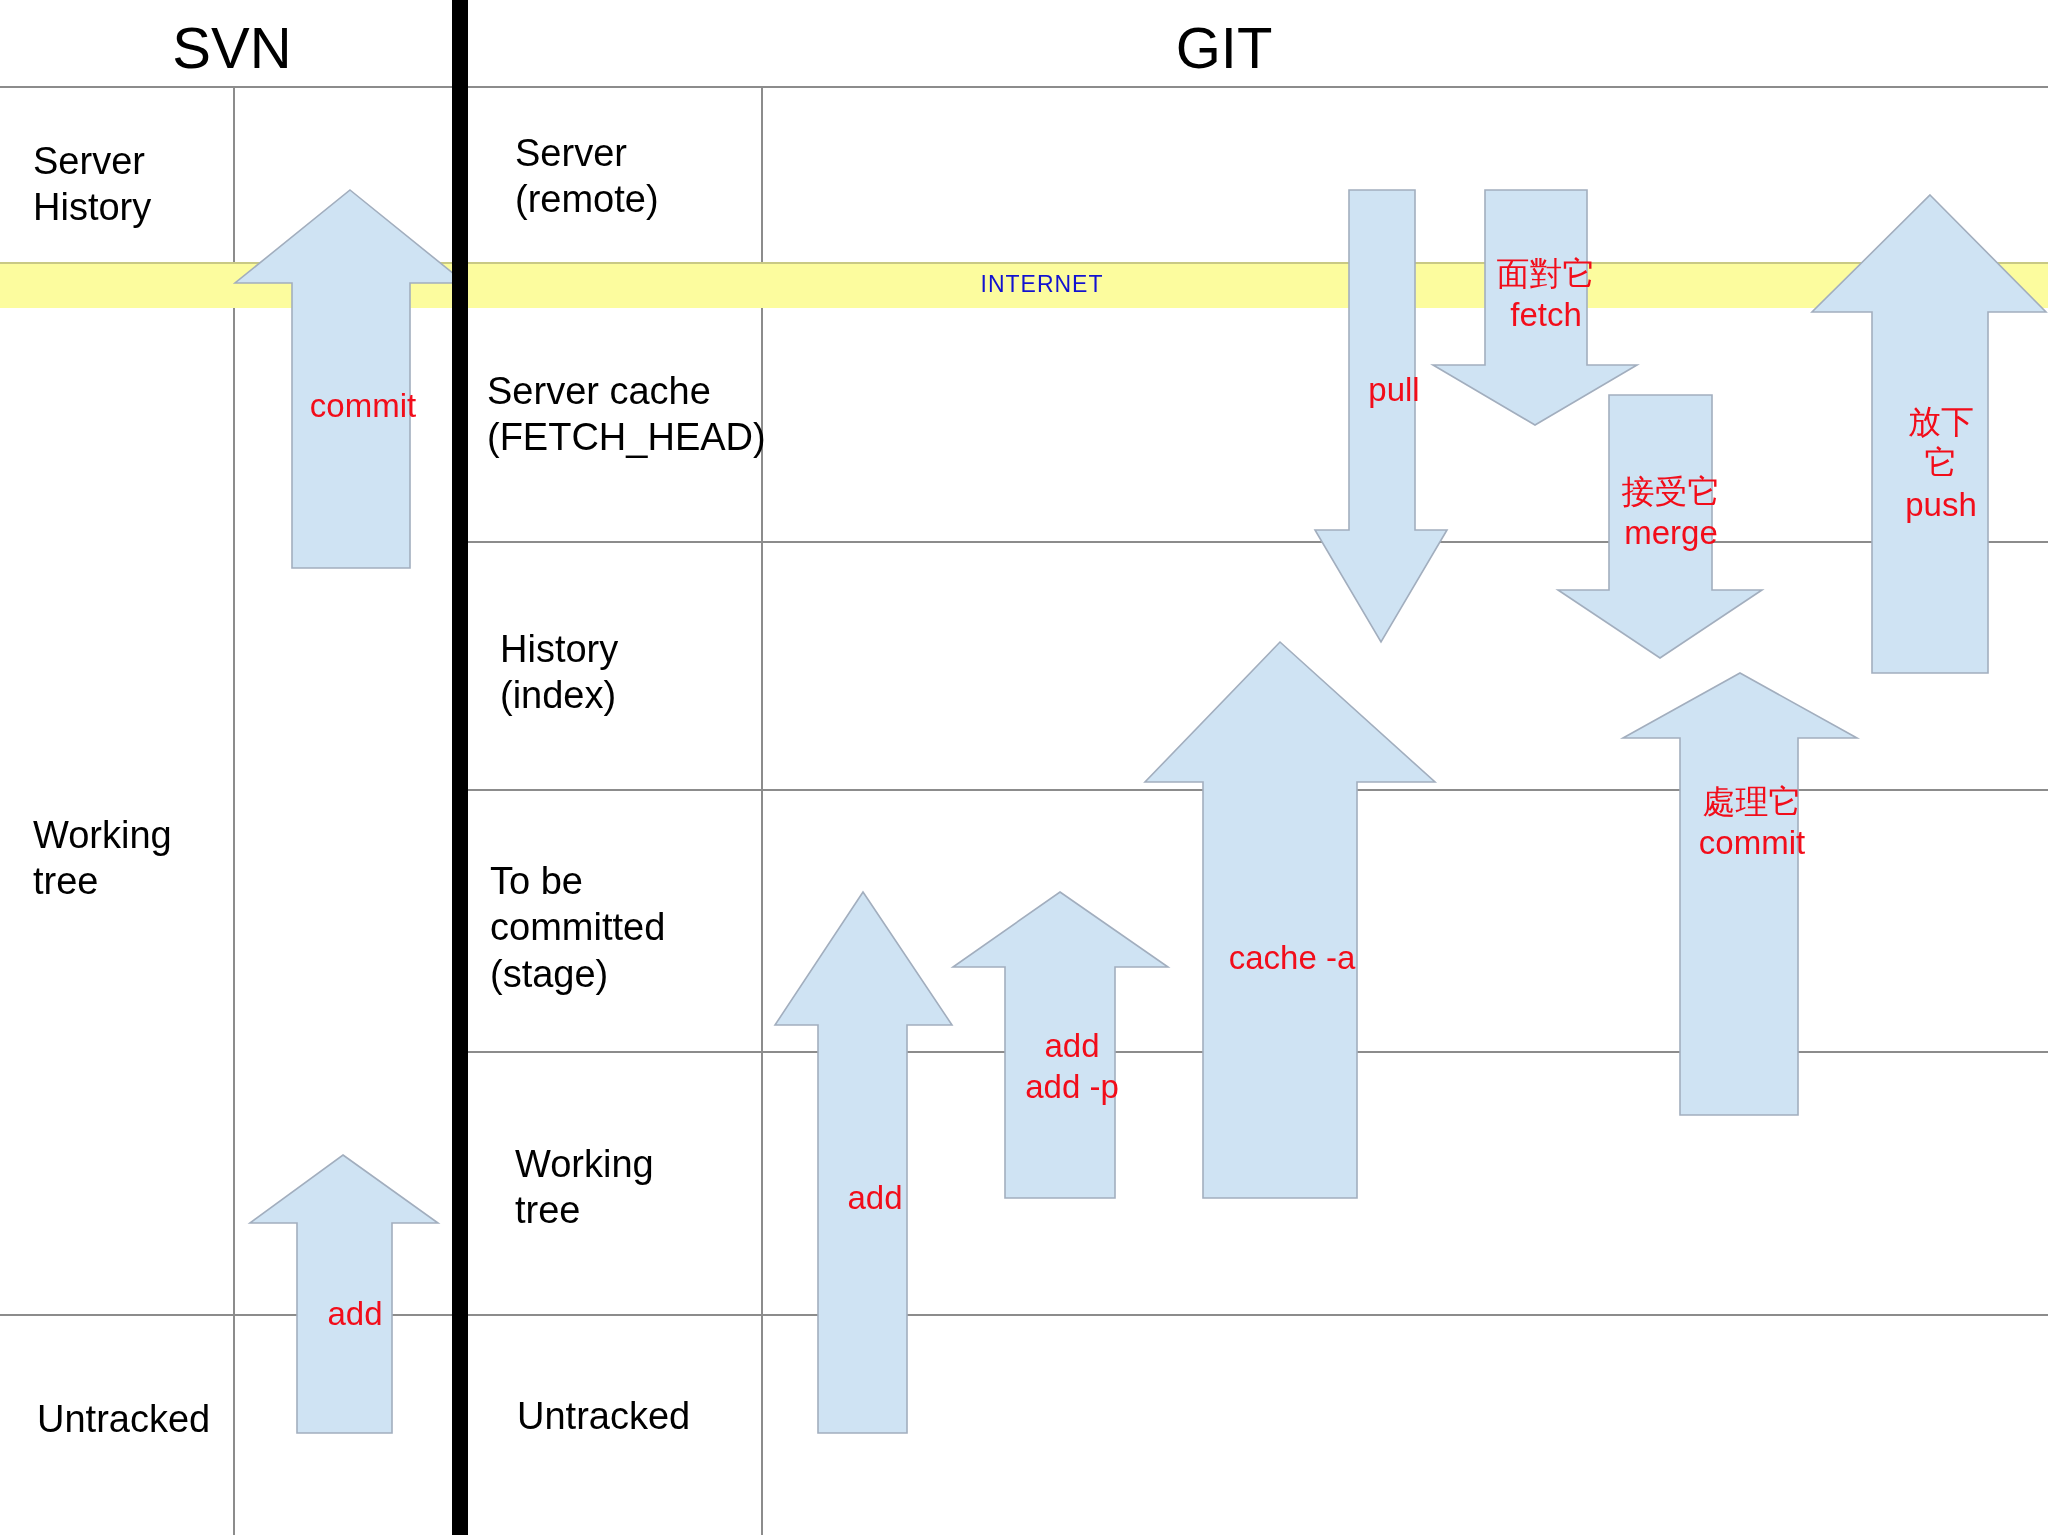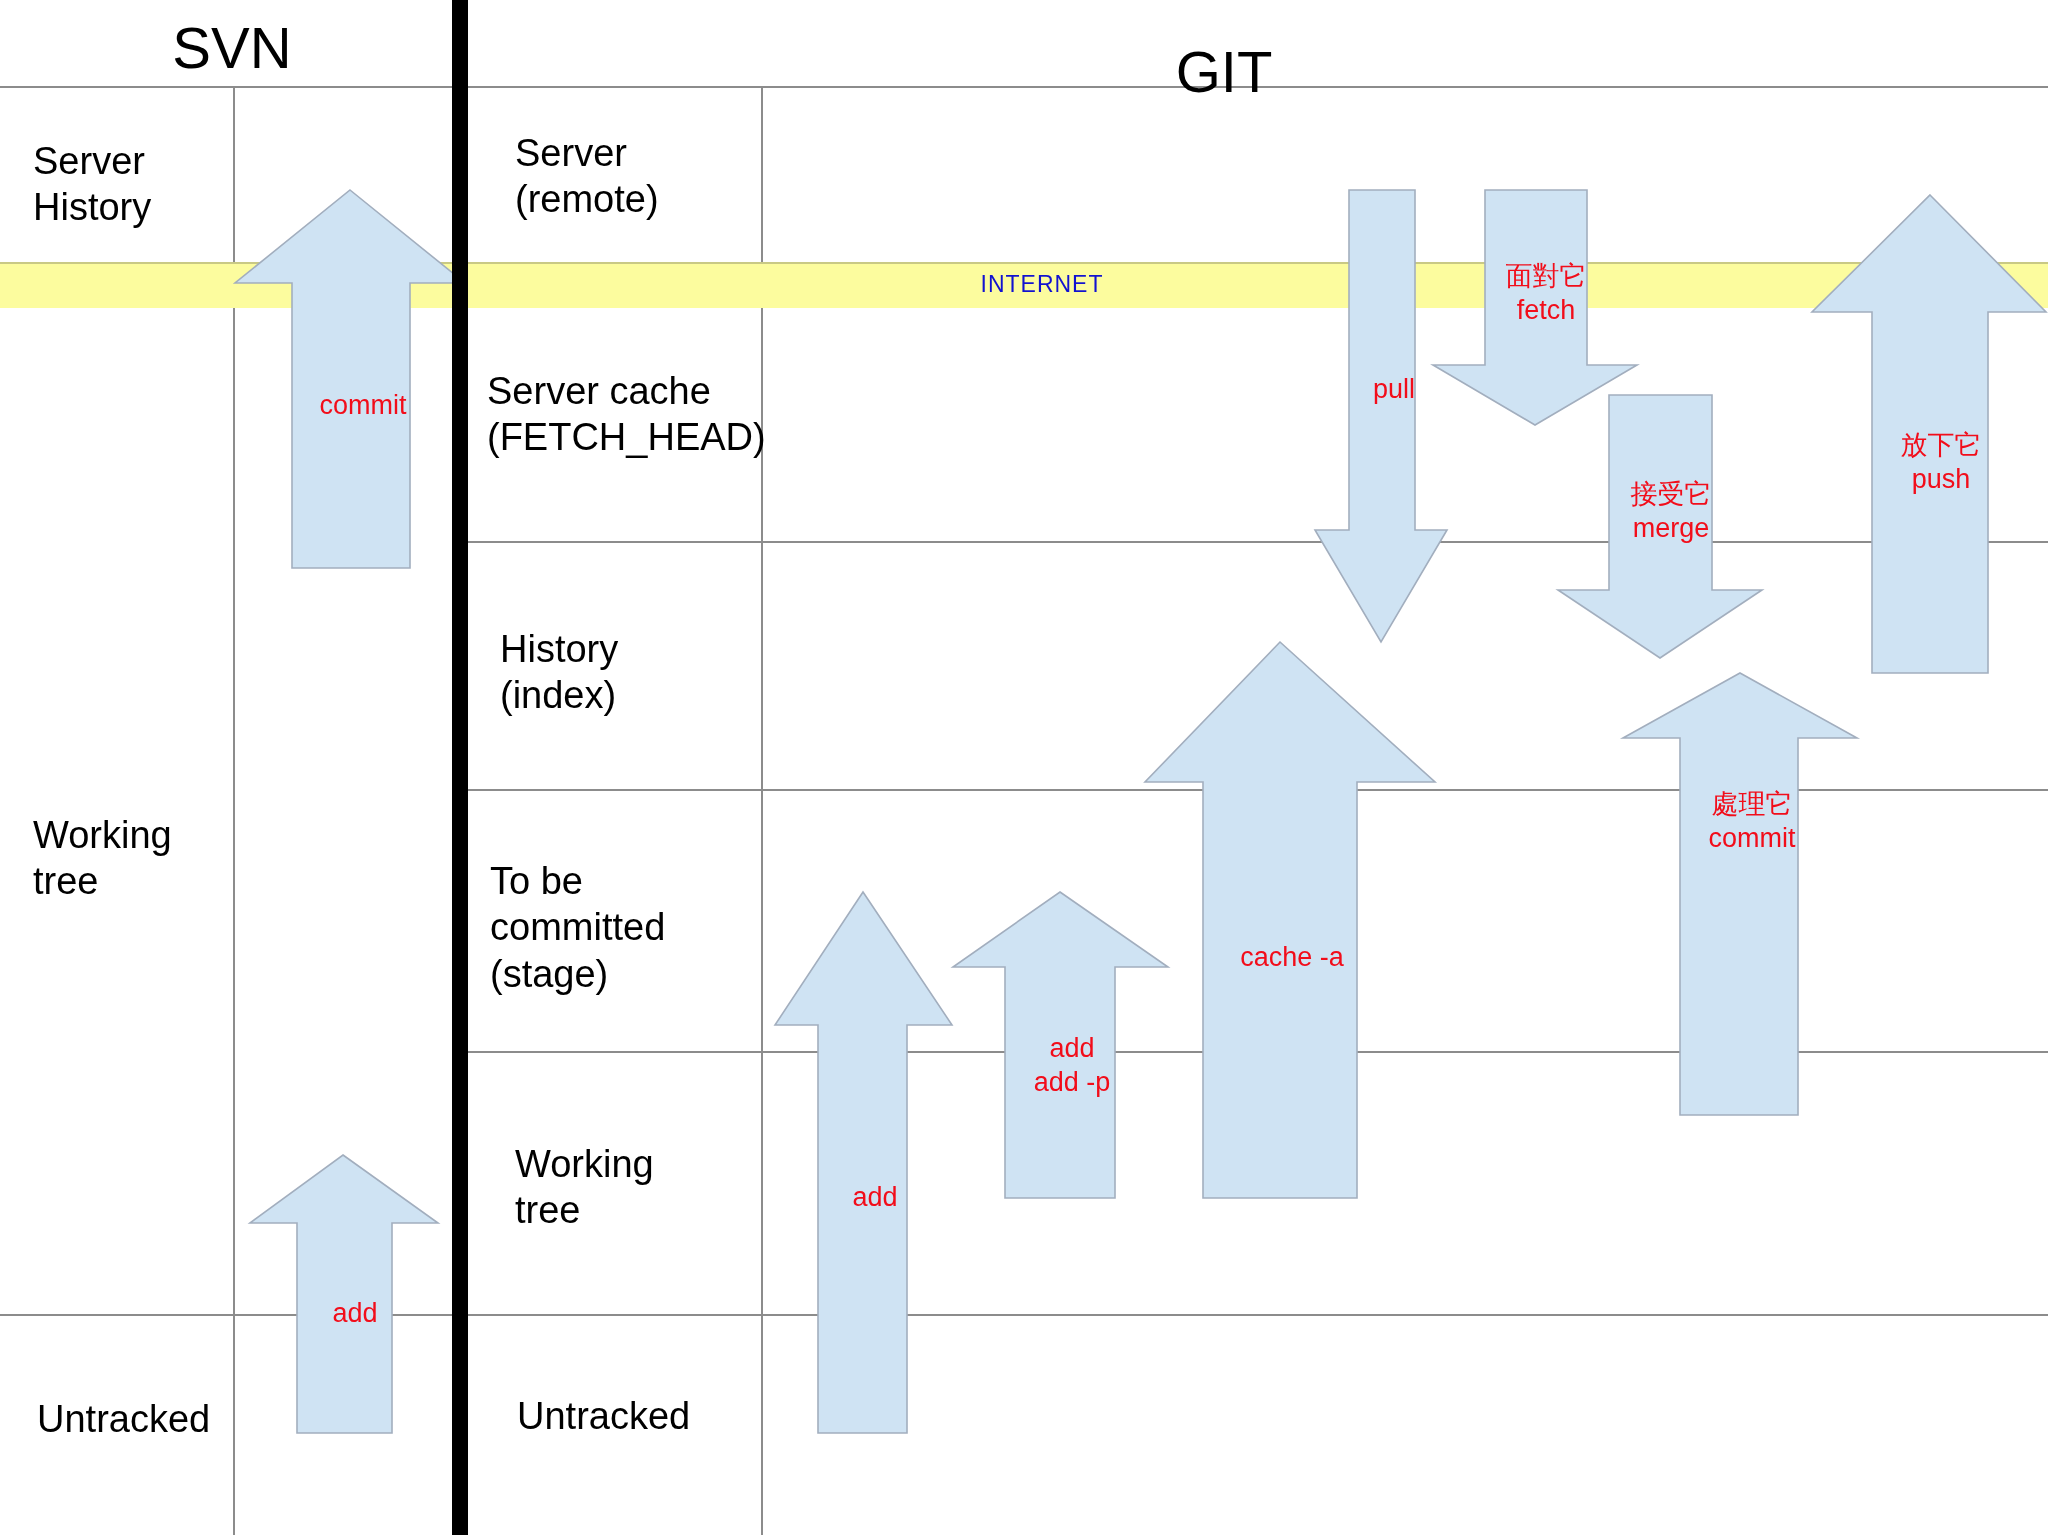--- a/index.html
+++ b/index.html
@@ -32,21 +32,21 @@
   .hdr{
     position:absolute;top:16px;transform:translateX(-50%);
     font-size:58px;line-height:1.1;z-index:4;white-space:nowrap;
   }
   .rowlab{
     position:absolute;font-size:38px;line-height:1.22;
     white-space:pre-line;z-index:4;
   }
   .cmd{
     position:absolute;transform:translate(-50%,-50%);
-    font-size:27px;line-height:1.25;text-align:center;
+    font-size:33px;line-height:1.25;text-align:center;
     color:var(--label-red);white-space:pre-line;z-index:4;padding-left:24px;
   }
 </style>
 </head>
 <body>
 
 <div id="stage" style="--arrow-fill: #CFE3F3; --arrow-stroke: #A2AEBE; --band-yellow: #FCFC9E; --band-edge: #C9C985; --internet-blue: #1212D0; --label-red: #F20D1A; --line-gray: #8C8C8C; --bar-black: #000000;">
 
   <div class="hline" style="left:0;top:86px;width:2048px;"></div>
   <div class="vline" style="left:233px;top:86px;height:1449px;"></div>
@@ -65,21 +65,21 @@
     <polygon points="1060,892 1168,967 1115,967 1115,1198 1005,1198 1005,967 953,967"></polygon>
     <polygon points="1280,642 1435,782 1357,782 1357,1198 1203,1198 1203,782 1145,782"></polygon>
     <polygon points="1349,190 1415,190 1415,530 1447,530 1381,642 1315,530 1349,530"></polygon>
     <polygon points="1485,190 1587,190 1587,365 1637,365 1535,425 1433,365 1485,365"></polygon>
     <polygon points="1609,395 1712,395 1712,590 1762,590 1660,658 1558,590 1609,590"></polygon>
     <polygon points="1740,673 1857,738 1798,738 1798,1115 1680,1115 1680,738 1623,738"></polygon>
     <polygon points="1930,195 2046,312 1988,312 1988,673 1872,673 1872,312 1812,312"></polygon>
   </svg>
 
   <div class="hdr" style="left:232px;">SVN</div>
-  <div class="hdr" style="left:1224px;margin-top:24px;">GIT</div>
+  <div class="hdr" style="left:1224px;">GIT</div>
 
   <div class="internet-label">INTERNET</div>
 
   <div class="rowlab" style="left:33px;top:138px;">Server
 History</div>
   <div class="rowlab" style="left:33px;top:812px;">Working
 tree</div>
   <div class="rowlab" style="left:37px;top:1396px;">Untracked</div>
 
   <div class="rowlab" style="left:515px;top:130px;">Server

